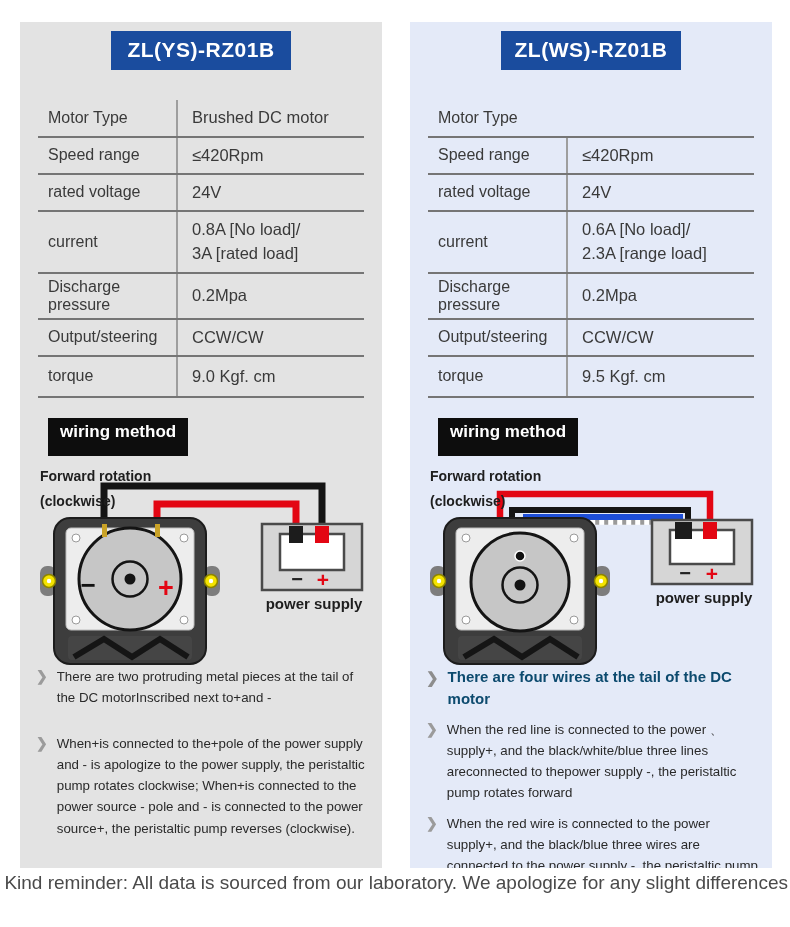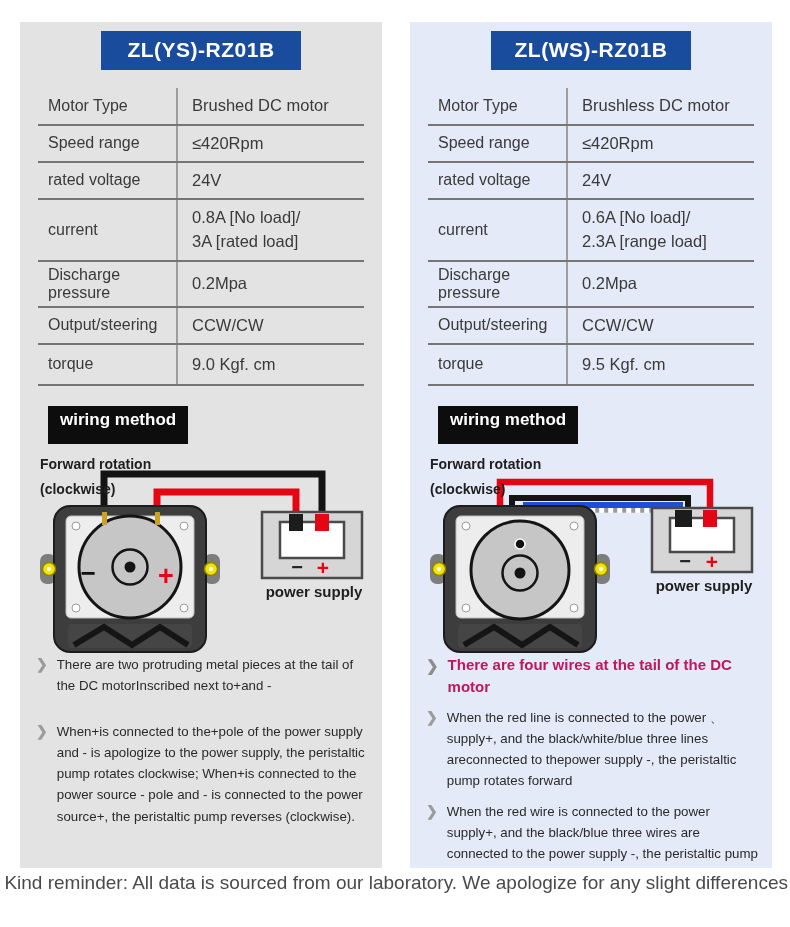--- a/index.html
+++ b/index.html
@@ -6,26 +6,26 @@
   html,body { background:#ffffff; }
   body {
     width:790px; height:927px; position:relative;
     font-family:"Liberation Sans", sans-serif; color:#333;
   }
   .panel { position:absolute; top:22px; width:362px; height:846px; overflow:hidden; }
   .panel-left  { left:20px;  background:var(--left-panel-bg,#e3e3e3); }
   .panel-right { left:410px; background:var(--right-panel-bg,#e4eaf8); }
 
   .title-box {
-    width:200px; margin:9px auto 0; padding:7px 0 8px;
+    width:180px; margin:9px auto 0; padding:7px 0 8px;
     background:var(--title-bg,#1a4c9e); color:#fff; text-align:center;
     font-size:21px; font-weight:bold; letter-spacing:0.5px;
   }
 
-  .spec-table { margin:18px 18px 0; color:#3a3a3a; }
+  .spec-table { margin:30px 18px 0; color:#3a3a3a; }
   .srow { display:flex; align-items:stretch; border-bottom:2px solid #757575; }
   .srow .lbl {
     width:138px; padding:0 4px 0 10px; font-size:16px; line-height:1.15;
     display:flex; flex-direction:column; justify-content:center;
   }
   .srow .val {
     flex:1; border-left:2px solid #9e9e9e; padding:0 0 0 14px;
     font-size:16.5px; line-height:1.45;
     display:flex; flex-direction:column; justify-content:center;
   }
@@ -43,21 +43,21 @@
   }
   svg.wiring { position:absolute; left:6px; top:14px; }
 
   .bullets { margin:2px 14px 0 14px; }
   .bullet { display:flex; align-items:flex-start; margin-bottom:9px; }
   .bullet .chev {
     flex:0 0 auto; color:#9b9b9b; font-size:14px; font-weight:bold;
     margin:1px 9px 0 2px; line-height:1.4;
   }
   .bullet p { font-size:13.3px; line-height:1.6; color:#2a2a2a; }
-  .bullet.lead p { font-size:15px; font-weight:600; color:#be185d; line-height:1.45; }
+  .bullet.lead p { font-size:15px; font-weight:600; color:#0c4a6e; line-height:1.45; }
   .bullet.lead .chev { font-size:15px; color:#8d8d8d; }
   .panel-left .bullet { margin-bottom:24px; }
 
   .footer {
     position:absolute; top:872px; left:0; width:788px;
     text-align:right; font-size:19px; color:#4a4a4a;
   }
   svg text { font-family:"Liberation Sans", sans-serif; }
 </style>
 </head>
@@ -171,23 +171,20 @@
     </div>
   </div>
 </section>
 
 <section class="panel panel-right">
   <div class="title-box">ZL(WS)-RZ01B</div>
 
   <div class="spec-table">
     <div class="srow h38">
       <div class="lbl">Motor Type</div>
-      <div class="val">
-          <span>Brushless DC motor</span>
-        </div>
     </div>
     <div class="srow h37">
       <div class="lbl">Speed range</div>
       <div class="val">
           <span>≤420Rpm</span>
         </div>
     </div>
     <div class="srow h37">
       <div class="lbl">rated voltage</div>
       <div class="val">

